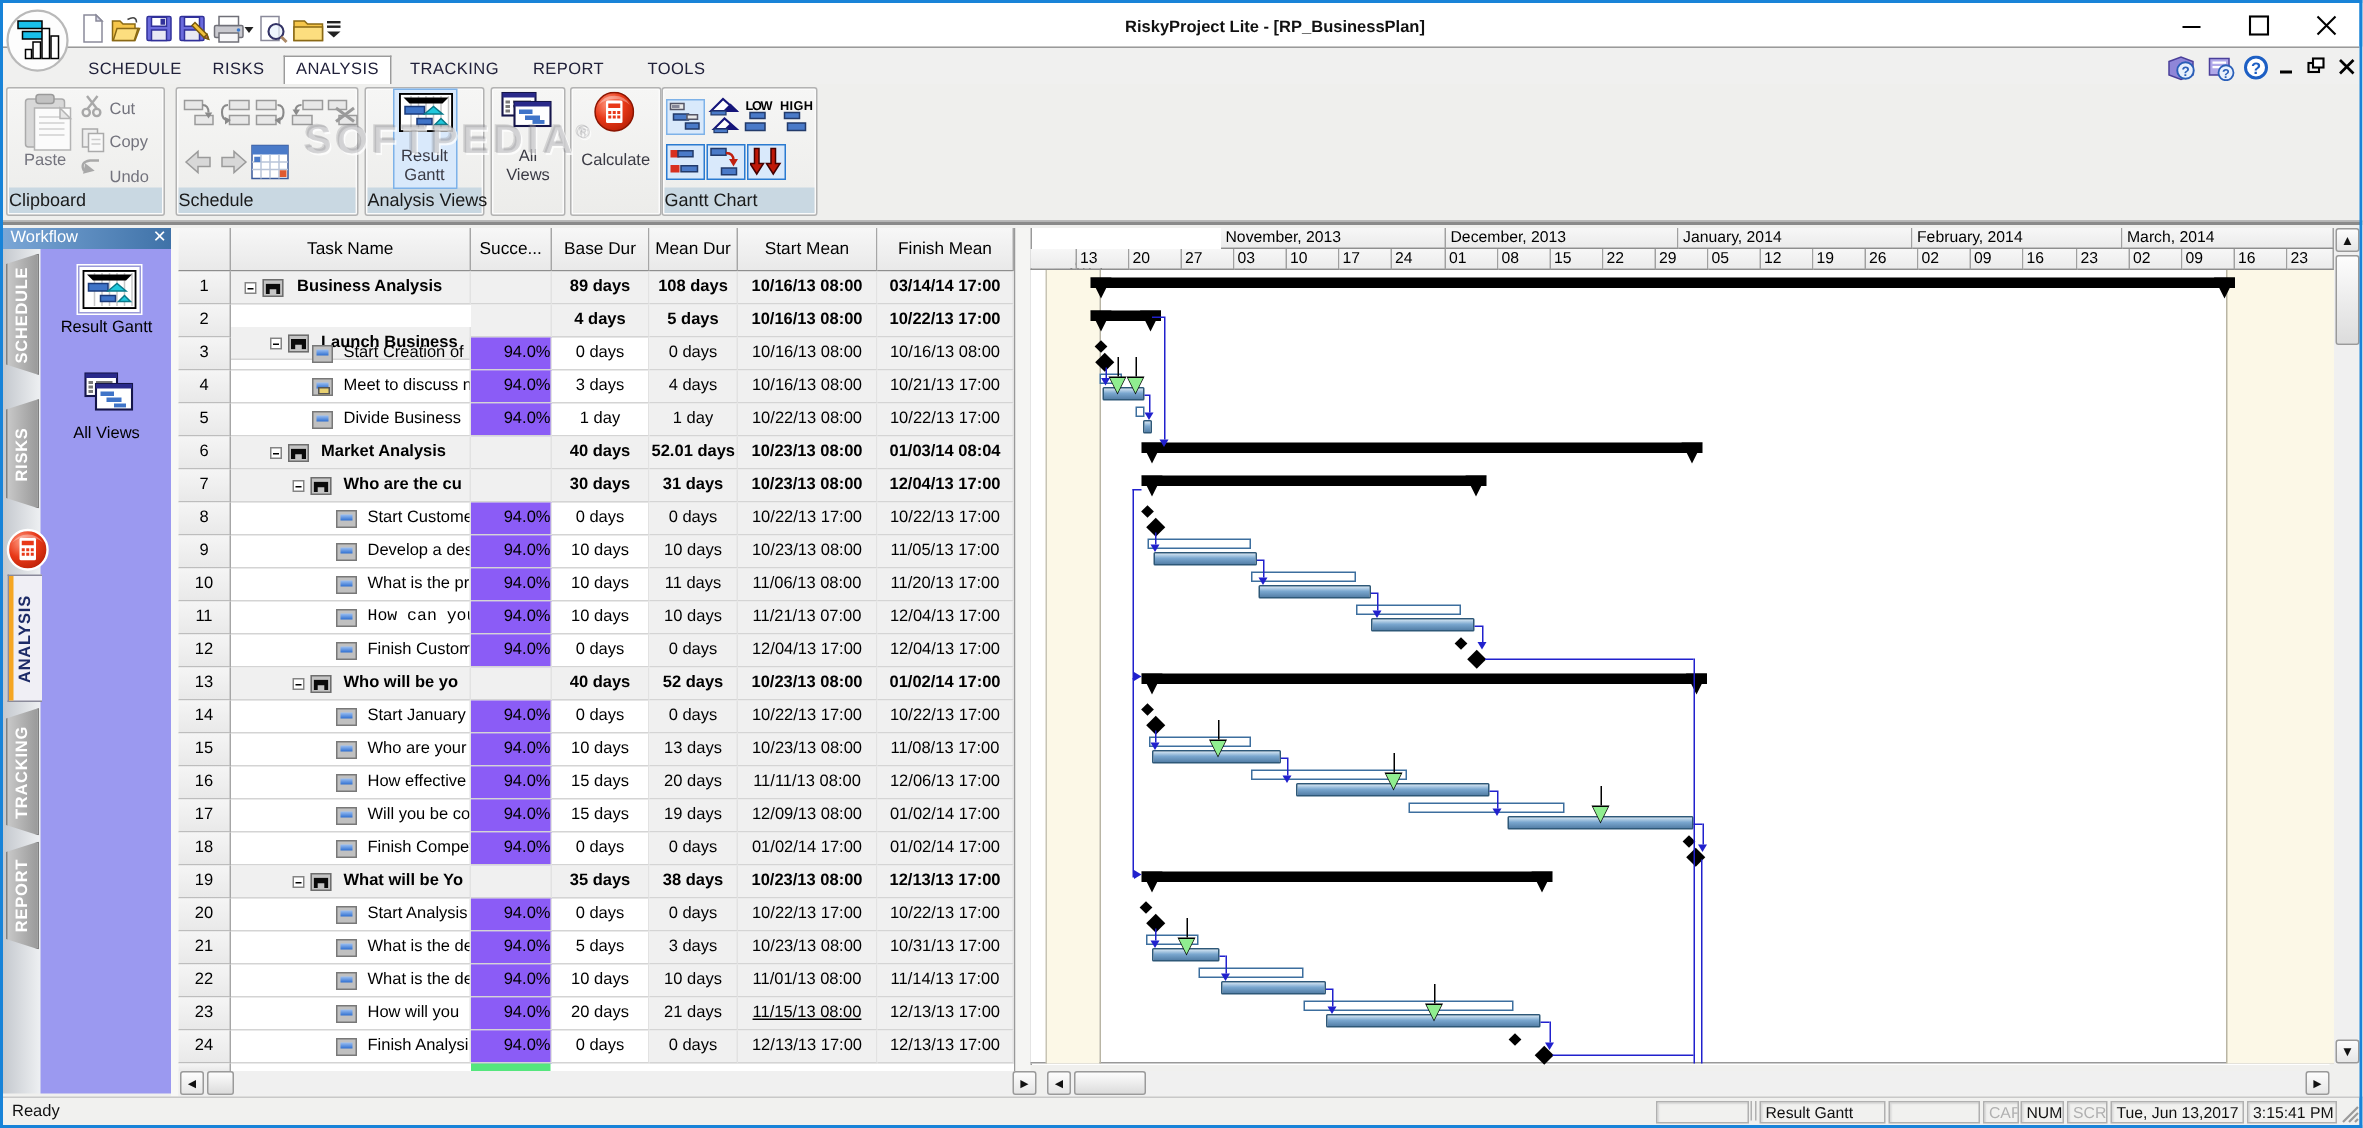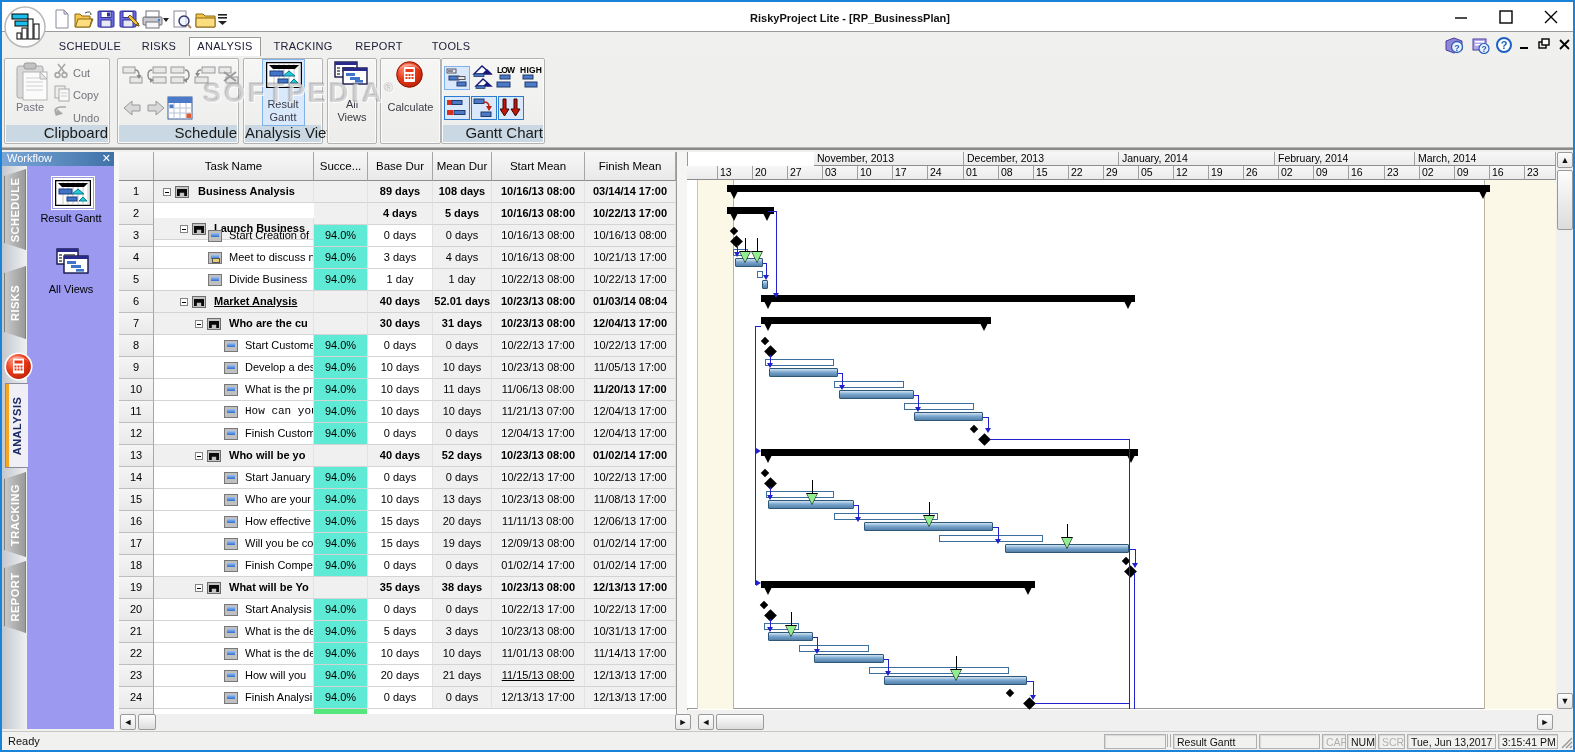--- a/index.html
+++ b/index.html
@@ -9,41 +9,41 @@
 
 #titlebar{left:0;top:0;width:1575px;height:31px;background:#fff;border-top:2px solid #1883d8;border-left:2px solid #1883d8;border-right:2px solid #1883d8;}
 #title{left:700px;top:12px;width:300px;text-align:center;font-size:11px;font-weight:bold;color:#111;}
 #tabrow{left:2px;top:31px;width:1571px;height:25px;background:#f0f0ef;border-top:1px solid #9a9a9a;}
 .rtab{top:38px;height:18px;font-size:11px;letter-spacing:0.3px;color:#20203a;text-align:center;line-height:17px;}
 #tab-active{background:#fff;border:1px solid #9b9b9b;border-bottom:none;top:37px;height:19px;}
 
 #ribbon{left:2px;top:56px;width:1571px;height:91px;background:#efefed;}
 #ribbonline{left:0px;top:147px;width:1575px;height:3px;background:#8a8a8a;border-top:1px solid #b5b5b5;}
 .grp{position:absolute;top:58px;height:86px;background:linear-gradient(#f6f6f5,#ececea);border:1px solid #b3b3b3;border-radius:2px;box-shadow:inset 0 0 0 1px #fbfbfb;}
-.grplabel{position:absolute;left:1px;right:1px;bottom:1px;height:17px;white-space:nowrap;background:#c9d8e2;color:#1a1a1a;font-size:15px;text-align:right;line-height:16px;}
+.grplabel{position:absolute;left:1px;right:1px;bottom:1px;height:17px;white-space:nowrap;background:#c9d8e2;color:#1a1a1a;font-size:12px;text-align:left;line-height:16px;}
 .glabel{position:absolute;font-size:11px;color:#3a3a44;}
 .graylbl{color:#73737d;}
 #watermark{left:203px;top:78px;z-index:50;font-size:27px;font-weight:bold;color:rgba(150,150,155,0.36);letter-spacing:3px;text-shadow:1px 1px 0 rgba(255,255,255,0.75),-1px -1px 0 rgba(120,120,125,0.25);}
 
 #wfhead{left:2px;top:152px;width:112px;height:14px;background:linear-gradient(90deg,#7aa6d6,#3f72a8);color:#fff;font-size:11px;line-height:13px;padding-left:5px;}
 #wfhead .x{position:absolute;right:3px;top:0px;font-size:11px;color:#fff;}
 #wfbody{left:27px;top:166px;width:87px;height:563px;background:#9b99f0;}
 #wfstrip{left:2px;top:166px;width:25px;height:563px;background:linear-gradient(90deg,#c4c8ce,#eef0f2);}
 .vtab{position:absolute;left:4px;width:22px;background:linear-gradient(90deg,#c8c8c8,#9a9a9a);border:1px solid #808080;color:#fff;font-size:11px;font-weight:bold;}
 .vtab span,#vtab-active span{position:absolute;left:50%;top:50%;transform:translate(-50%,-50%) rotate(-90deg);white-space:nowrap;letter-spacing:0.5px;}
 #vtab-active{position:absolute;left:5px;width:23px;background:#f0eff5;border:1px solid #8a8a9a;border-right:none;color:#1c2a66;font-size:11px;font-weight:bold;}
 #vtab-active:before{content:"";position:absolute;left:0;top:0;bottom:0;width:3px;background:#f5a623;}
 .wfitem{position:absolute;font-size:11px;color:#000;text-align:center;}
 
 #tablepane{left:119px;top:152px;width:558px;height:562px;background:#fff;border-right:1px solid #999;}
 .th{position:absolute;top:152px;height:29px;background:linear-gradient(#f7f7f7,#e9e9e9);border-right:1px solid #a6a6a6;border-bottom:1px solid #8e8e8e;font-size:11.5px;color:#000;text-align:center;line-height:28px;overflow:hidden;}
 .rn{position:absolute;left:119px;width:35px;height:22px;background:linear-gradient(#f5f5f5,#e9e9e9);border-right:1px solid #a6a6a6;border-bottom:1px solid #bdbdbd;font-size:11px;text-align:center;line-height:21px;}
 .cell{position:absolute;height:22px;border-bottom:1px solid #d4d4d4;border-right:1px solid #e2e2e2;font-size:11px;line-height:21px;overflow:hidden;white-space:nowrap;}
 .cgray{background:#f0f0f0;}
-.cgreen{background:#5eead4;text-align:center;}
+.cgreen{background:#8b5cf6;text-align:right;}
 .cnum{text-align:center;}
 .bold{font-weight:bold;}
 .tname{padding-left:2px;}
 .minus{position:absolute;top:7px;width:8px;height:8px;border:1px solid #848484;background:#fff;}
 .minus:before{content:"";position:absolute;left:1px;right:1px;top:3px;height:1px;background:#000;}
 .sumic{position:absolute;top:5px;width:14px;height:12px;background:#c4c4c4;border:1px solid #6e6e6e;}
 .sumic:before{content:"";position:absolute;left:1px;right:1px;top:2px;height:7px;background:#0a0a0a;clip-path:polygon(0 0,100% 0,100% 100%,72% 100%,72% 55%,28% 55%,28% 100%,0 100%);}
 .leafic{position:absolute;top:5px;width:14px;height:12px;background:#c0c0c0;border:1px solid #787878;}
 .leafic:before{content:"";position:absolute;left:2px;right:2px;top:2px;height:4px;background:linear-gradient(#9cc0f2,#2f6fd0);}
 .yellowtick:after{content:"";position:absolute;right:1px;bottom:0px;width:6px;height:3px;background:#e8d070;border:1px solid #555;}
@@ -494,21 +494,21 @@
   </div>
 <div class="cell cgreen" style="left:314px;width:54px;top:269px;">94.0%</div>
 <div class="cell cnum" style="left:368px;width:65px;top:269px;">1 day</div>
 <div class="cell cnum cgray" style="left:433px;width:59px;top:269px;">1 day</div>
 <div class="cell cnum cgray" style="left:492px;width:93px;top:269px;">10/22/13 08:00</div>
 <div class="cell cnum cgray" style="left:585px;width:91px;top:269px;">10/22/13 17:00</div>
 <div class="rn" style="top:291px;">6</div>
 <div class="cell tname bold cgray" style="left:154px;width:160px;top:291px;">
     <div class="minus" style="left:26px;"></div>
     <div class="sumic" style="left:38px;"></div>
-    <span style="position:absolute;left:60px;text-decoration:underline;">Market Analysis</span>
+    <span style="position:absolute;left:60px;">Market Analysis</span>
   </div>
 <div class="cell cgray" style="left:314px;width:54px;top:291px;"></div>
 <div class="cell cnum bold cgray" style="left:368px;width:65px;top:291px;">40 days</div>
 <div class="cell cgray bold" style="left:433px;width:59px;top:291px;">
     <span style="position:absolute;right:1px;white-space:nowrap;">52.01 days</span>
   </div>
 <div class="cell cnum cgray bold" style="left:492px;width:93px;top:291px;">10/23/13 08:00</div>
 <div class="cell cnum cgray bold" style="left:585px;width:91px;top:291px;">01/03/14 08:04</div>
 <div class="rn" style="top:313px;">7</div>
 <div class="cell tname bold cgray" style="left:154px;width:160px;top:313px;">
@@ -543,21 +543,21 @@
 <div class="cell cnum cgray" style="left:585px;width:91px;top:357px;">11/05/13 17:00</div>
 <div class="rn" style="top:379px;">10</div>
 <div class="cell tname" style="left:154px;width:160px;top:379px;">
     <div class="leafic" style="left:70px;"></div>
     <span style="position:absolute;left:91px;">What is the pr</span>
   </div>
 <div class="cell cgreen" style="left:314px;width:54px;top:379px;">94.0%</div>
 <div class="cell cnum" style="left:368px;width:65px;top:379px;">10 days</div>
 <div class="cell cnum cgray" style="left:433px;width:59px;top:379px;">11 days</div>
 <div class="cell cnum cgray" style="left:492px;width:93px;top:379px;">11/06/13 08:00</div>
-<div class="cell cnum cgray" style="left:585px;width:91px;top:379px;font-weight:bold;">11/20/13 17:00</div>
+<div class="cell cnum cgray" style="left:585px;width:91px;top:379px;">11/20/13 17:00</div>
 <div class="rn" style="top:401px;">11</div>
 <div class="cell tname" style="left:154px;width:160px;top:401px;">
     <div class="leafic" style="left:70px;"></div>
     <span style="position:absolute;left:91px;font-family:Liberation Mono, monospace;">How can you</span>
   </div>
 <div class="cell cgreen" style="left:314px;width:54px;top:401px;">94.0%</div>
 <div class="cell cnum" style="left:368px;width:65px;top:401px;">10 days</div>
 <div class="cell cnum cgray" style="left:433px;width:59px;top:401px;">10 days</div>
 <div class="cell cnum cgray" style="left:492px;width:93px;top:401px;">11/21/13 07:00</div>
 <div class="cell cnum cgray" style="left:585px;width:91px;top:401px;">12/04/13 17:00</div>

